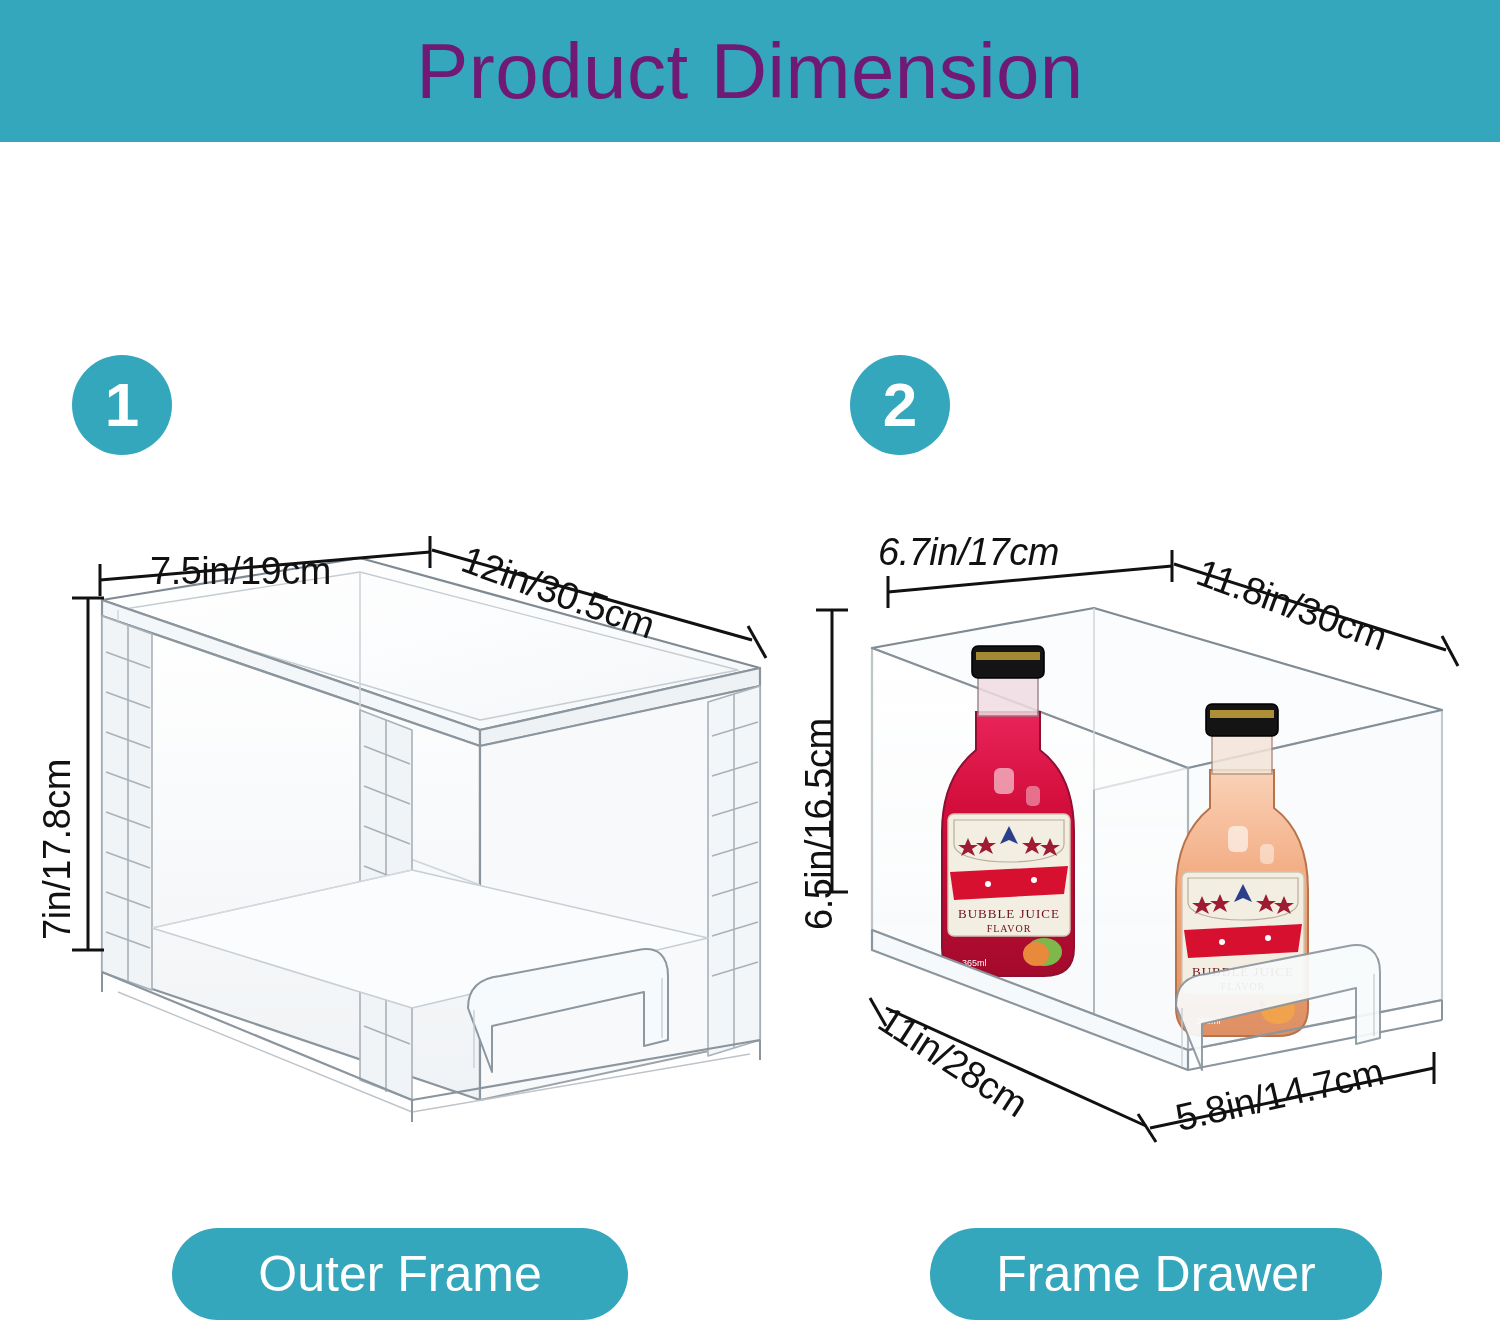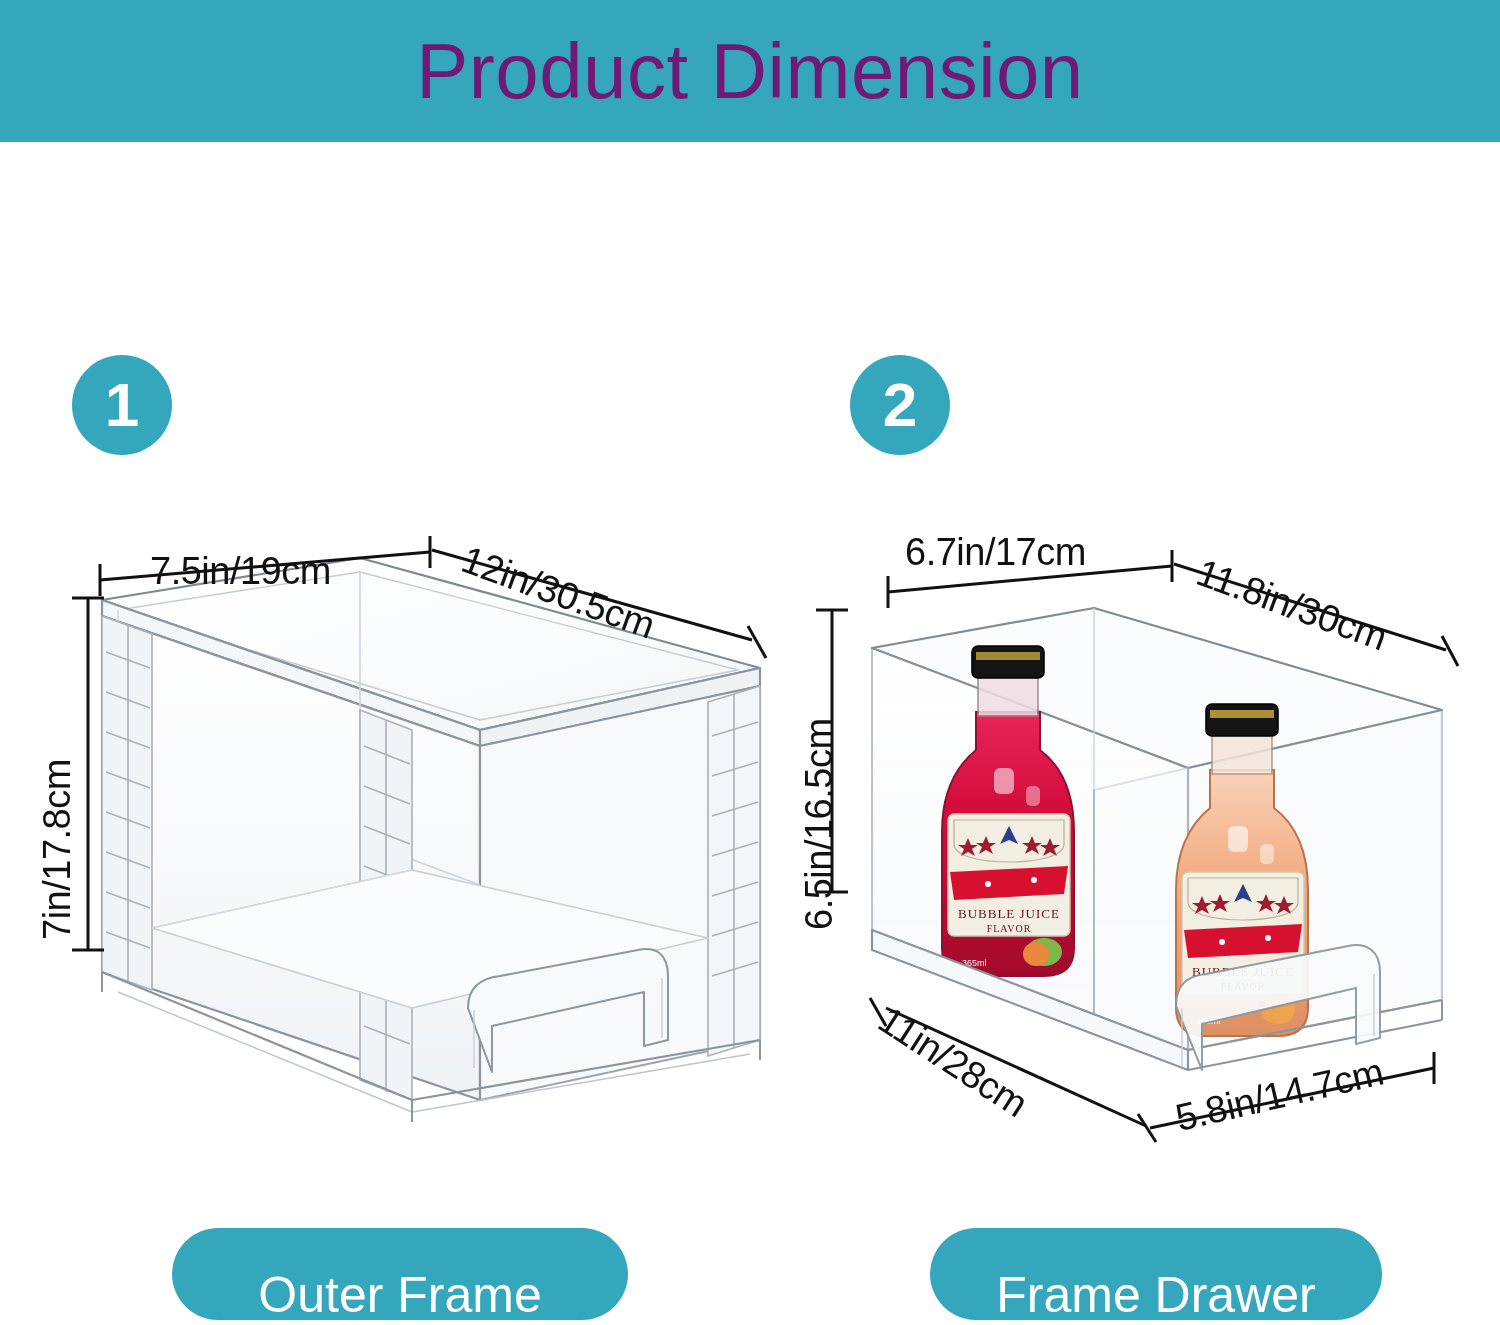--- a/index.html
+++ b/index.html
@@ -14,34 +14,34 @@
 
   
   .badge{position:absolute;width:100px;height:100px;border-radius:50%;
          background:#35A7BC;color:#fff;display:flex;align-items:center;
          justify-content:center;font-size:62px;font-weight:700;line-height:1;}
   .badge-1{left:72px;top:355px;}
   .badge-2{left:850px;top:355px;}
 
   
   .pill{position:absolute;height:92px;border-radius:46px;background:#35A7BC;
-        display:flex;align-items:flex-end;justify-content:center;color:#fff;
+        display:flex;align-items:center;justify-content:center;color:#fff;
         font-size:50px;font-weight:400;line-height:1;white-space:nowrap;}
   .pill-left{left:172px;top:1228px;width:456px;}
   .pill-right{left:930px;top:1228px;width:452px;}
 
   
   .dim{position:absolute;color:#111;font-size:38px;font-weight:400;
        white-space:nowrap;line-height:1;letter-spacing:-.5px;}
 
   .d-l-top   {left:150px;top:520px;margin-top:32px;}
   .d-l-diag  {left:470px;top:540px;transform:rotate(20deg);transform-origin:left top;}
   .d-l-left  {left:38px;top:940px;transform:rotate(-90deg);transform-origin:left top;}
 
-  .d-r-top   {left:905px;top:533px;}
+  .d-r-top   {left:878px;top:533px;font-style:italic;}
   .d-r-diag  {left:1205px;top:553px;transform:rotate(20deg);transform-origin:left top;}
   .d-r-left  {left:800px;top:930px;transform:rotate(-90deg);transform-origin:left top;}
   .d-r-bl    {left:893px;top:1000px;transform:rotate(33deg);transform-origin:left top;}
   .d-r-bot   {left:1172px;top:1100px;transform:rotate(-13deg);transform-origin:left top;}
 
   
   .stage{position:absolute;}
   .stage svg{display:block;overflow:visible;}
 </style>
 </head>

